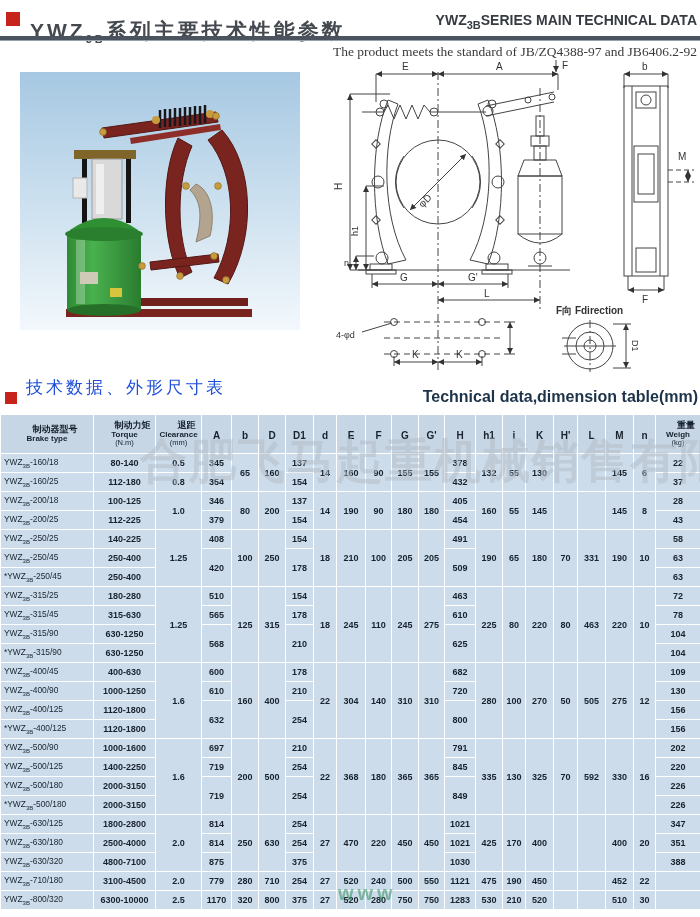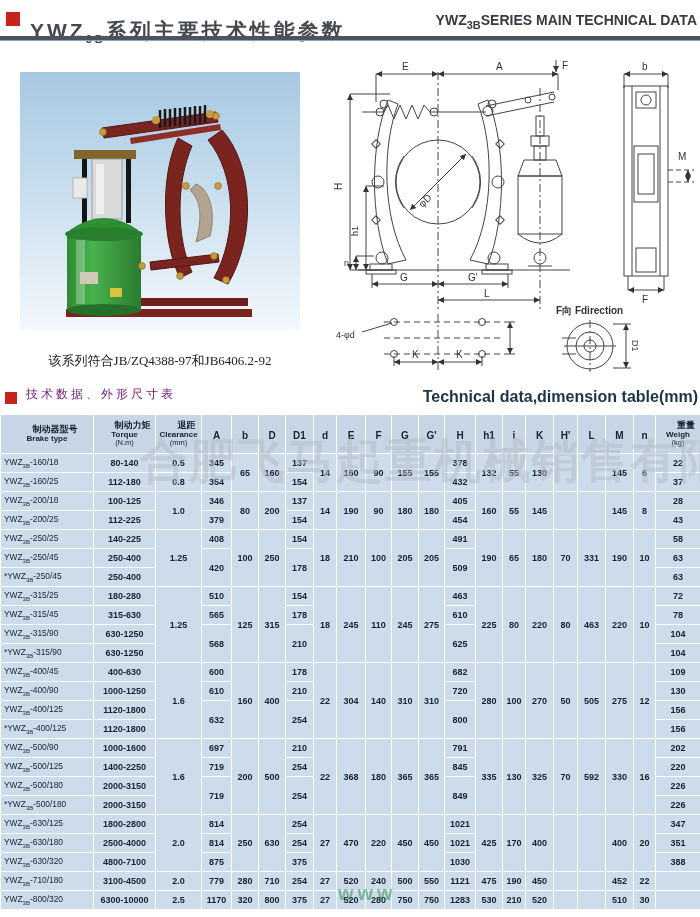--- a/index.html
+++ b/index.html
@@ -13,21 +13,21 @@
   .rule{position:absolute;top:36px;left:0;width:700px;height:4px;background:#4b545e;border-bottom:1px solid #99a1aa;}
   .standard-note{position:absolute;top:44px;right:3px;font-family:"Liberation Serif",serif;font-size:13.5px;color:#3a3a3a;}
   
   .photo-fig{position:absolute;top:66px;left:10px;width:300px;height:282px;margin:0;}
   .photo-caption{position:absolute;top:352px;left:10px;width:300px;text-align:center;
                  font-family:"Liberation Serif",serif;font-size:13px;color:#222;}
   .drawing-fig{position:absolute;top:58px;left:318px;width:380px;height:322px;margin:0;}
   .drawing-fig svg text{font-family:"Liberation Sans",sans-serif;fill:#333;}
   
   .section-sq{position:absolute;top:392px;left:5px;width:12px;height:12px;background:#c5231c;}
-  .section-zh{position:absolute;top:386px;left:26px;font-size:12px;color:#701a75;letter-spacing:3px;}
+  .section-zh{position:absolute;top:376px;left:26px;font-size:17px;color:#1d4ed8;letter-spacing:3px;}
   .section-en{position:absolute;top:388px;right:2px;font-size:16px;font-weight:700;color:#1d3349;}
   
   table.spec{position:absolute;top:414px;left:0;width:700px;border-collapse:collapse;table-layout:fixed;}
   table.spec th,table.spec td{border:1.5px solid #fff;background:#ccdcea;text-align:center;
       vertical-align:middle;padding:0;overflow:hidden;color:#18222e;}
   table.spec th{background:#c6d6e5;height:38px;font-weight:700;line-height:1.05;}
   table.spec th .zh{font-size:9px;font-weight:700;padding-left:16px;}
   table.spec th .en{font-size:8px;font-weight:700;}
   table.spec th .unit{font-size:7.5px;font-weight:400;}
   table.spec th .letter{font-size:10px;}
@@ -42,20 +42,21 @@
 </style>
 </head>
 <body>
 
 <div class="page">
 
   <span class="red-sq"></span>
   <h1 class="title-zh"><span>YWZ</span><sub>3B</sub><span>系列主要技术性能参数</span></h1>
   <div class="title-en"><span>YWZ</span><sub>3B</sub><span>SERIES MAIN TECHNICAL DATA</span></div>
   <div class="rule"></div>
+  <div class="standard-note">The product meets the standard of JB/ZQ4388-97 and JB6406.2-92</div>
 
   <figure class="photo-fig">
     <svg width="300" height="282" viewBox="0 0 300 282">
       <defs>
         <linearGradient id="bg" x1="0" y1="0" x2="0" y2="1">
           <stop offset="0" stop-color="#a6c8e2"></stop>
             <stop offset="0.55" stop-color="#cfe2f0"></stop>
             <stop offset="1" stop-color="#f3f8fc"></stop>
         </linearGradient>
         <linearGradient id="grn" x1="0" y1="0" x2="1" y2="0">
@@ -115,21 +116,20 @@
           <circle cx="206" cy="50" r="3.4"></circle>
           <circle cx="216" cy="214" r="3.4"></circle>
         <circle cx="170" cy="210" r="3.4"></circle>
           <circle cx="132" cy="200" r="3.4"></circle>
           <circle cx="204" cy="190" r="3.4"></circle>
         <circle cx="208" cy="120" r="3.4"></circle>
           <circle cx="176" cy="120" r="3.4"></circle>
       </g>
     </svg>
   </figure>
-  <div class="photo-caption">该系列符合JB/ZQ4388-97和JB6406.2-92</div>
 
   <figure class="drawing-fig">
     <svg width="380" height="322" viewBox="0 0 380 322">
       <defs>
         <marker id="ar" markerWidth="8" markerHeight="8" refX="6" refY="3" orient="auto">
           <path d="M0,0 L6,3 L0,6 Z" fill="#333"></path>
         </marker>
         <marker id="ars" markerWidth="8" markerHeight="8" refX="0" refY="3" orient="auto">
           <path d="M6,0 L0,3 L6,6 Z" fill="#333"></path>
         </marker>

